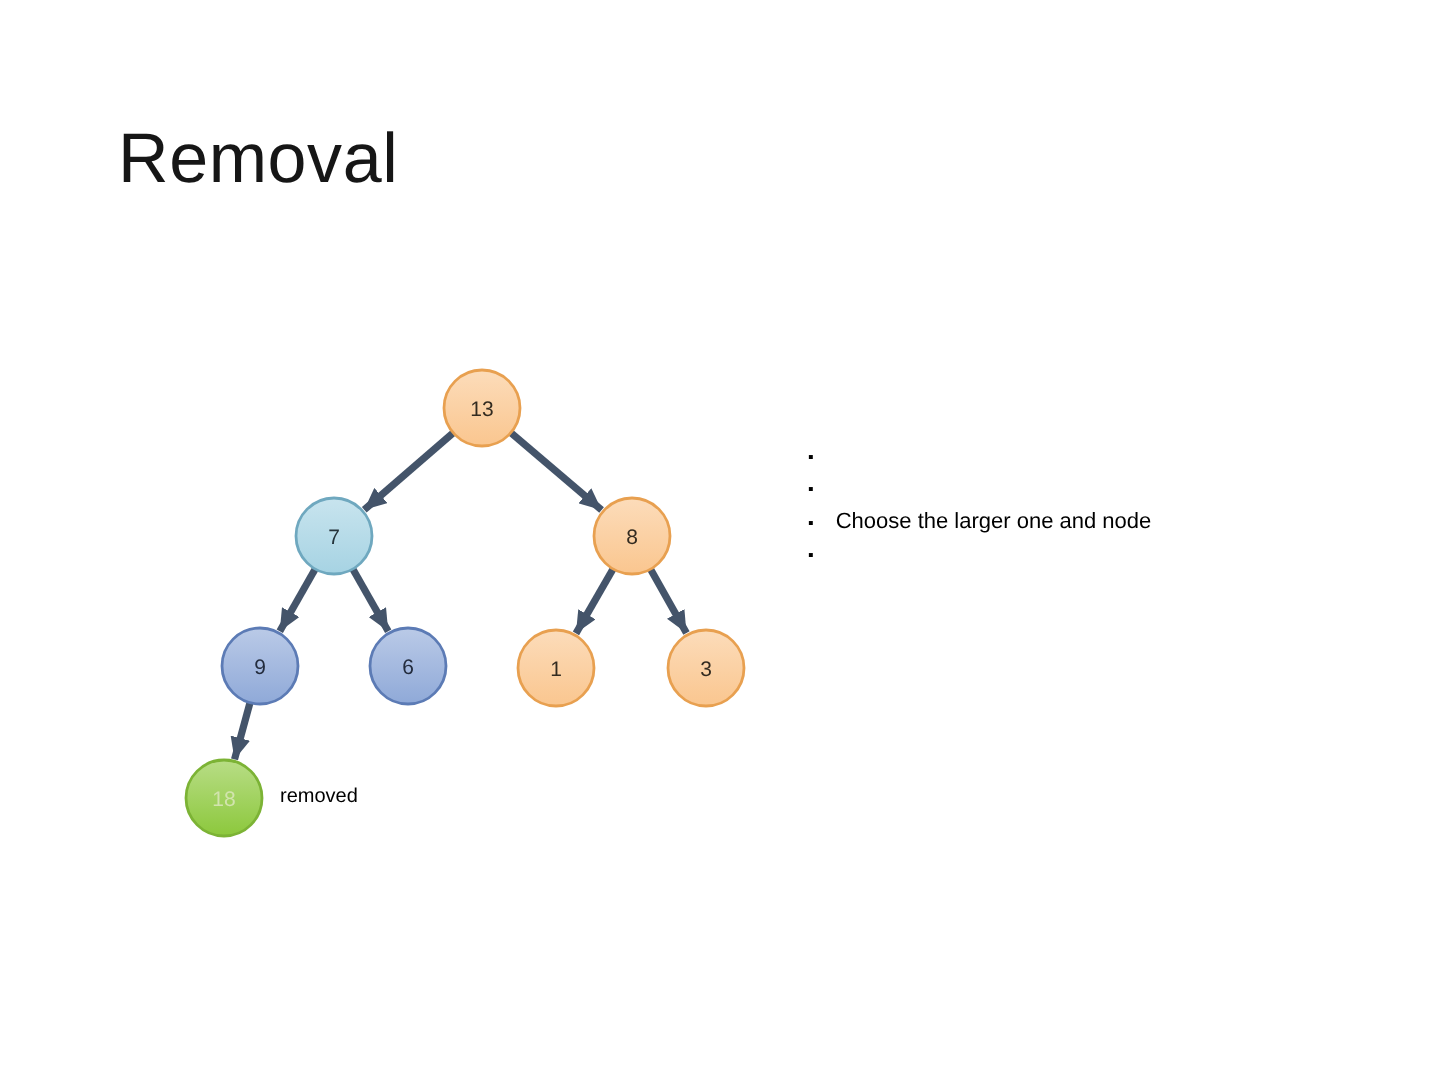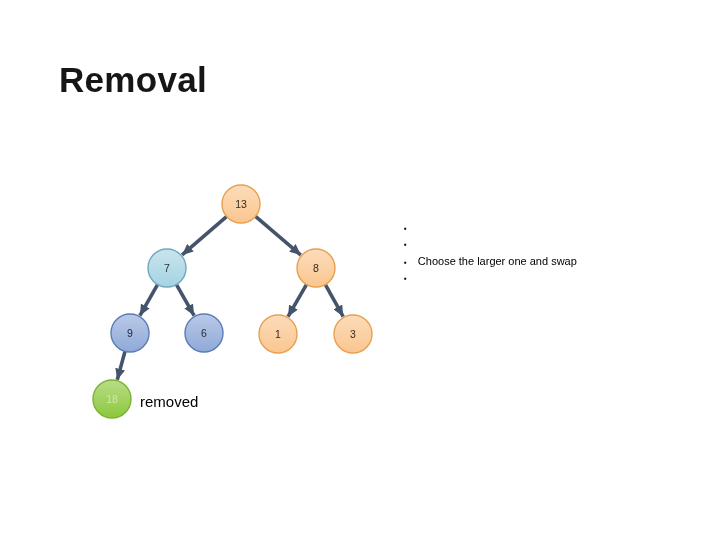--- a/index.html
+++ b/index.html
@@ -2,38 +2,38 @@
 <html><head>
 <meta charset="utf-8">
 <style>
   html,body{margin:0;padding:0;background:#fff;}
   .slide{
     position:relative;width:720px;height:540px;background:#ffffff;
     font-family:"Liberation Sans",sans-serif;overflow:hidden;
   }
   .title{
     position:absolute;left:59px;top:60px;margin:0;
-    font-size:35px;line-height:40px;font-weight:700;color:#161616;
+    font-size:35px;line-height:40px;font-weight:400;color:#161616;
     letter-spacing:0.3px;
   }
   #tree{position:absolute;left:0;top:0;}
   .bullets{
     position:absolute;left:404px;top:221px;margin:0;padding:0;list-style:none;
   }
   .bullets li{
     display:flex;align-items:baseline;
     font-size:11px;line-height:16px;color:#000;white-space:nowrap;
   }
   .blt{
     font-size:8px;line-height:16px;margin-right:11px;color:#000;
     flex:0 0 auto;
   }
   .removed{
     position:absolute;left:140px;top:393px;
-    font-size:15px;color:#000;
+    font-size:10px;color:#000;
   }
   .node-label{font-family:"Liberation Sans",sans-serif;}
 </style>
 </head>
 <body>
 
 <div class="slide">
   <h1 class="title">Removal</h1>
 
   <svg id="tree" width="720" height="540" viewBox="0 0 720 540">
@@ -103,19 +103,19 @@
 
   <ul class="bullets" id="bullets">
       <li>
         <span class="blt">▪</span>
       </li>
       <li>
         <span class="blt">▪</span>
       </li>
       <li>
         <span class="blt">▪</span>
-        <span>Choose the larger one and swap</span>
+        <span>Choose the larger one and node</span>
       </li>
       <li>
         <span class="blt">▪</span>
       </li>
     </ul>
 </div>
 
 </body></html>

